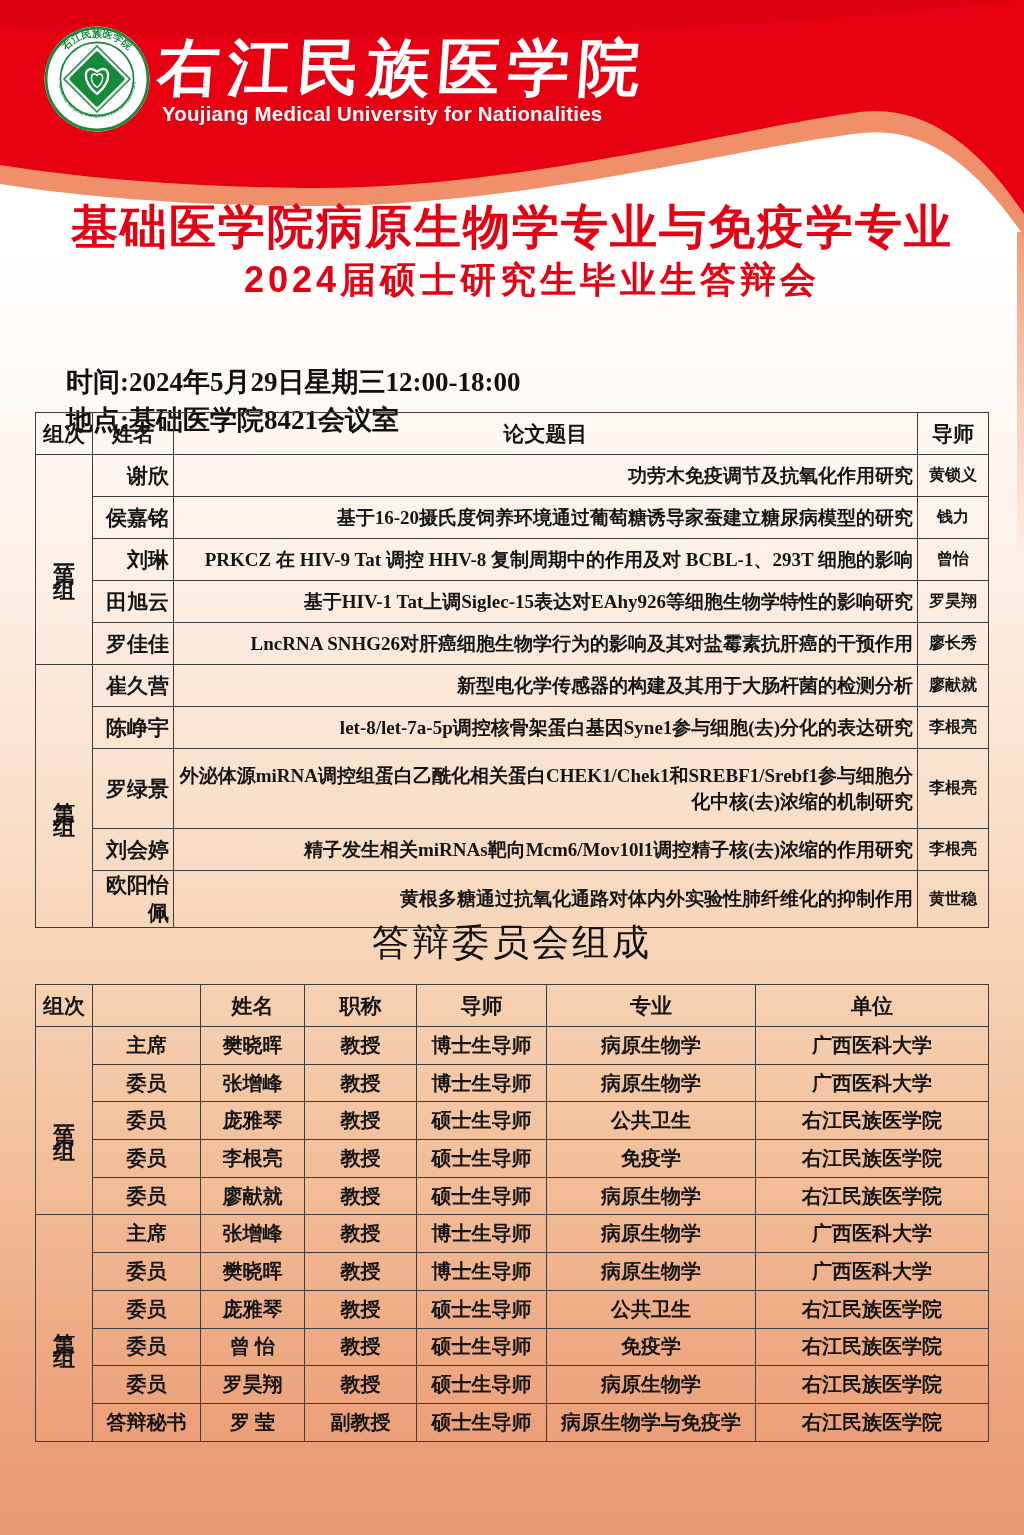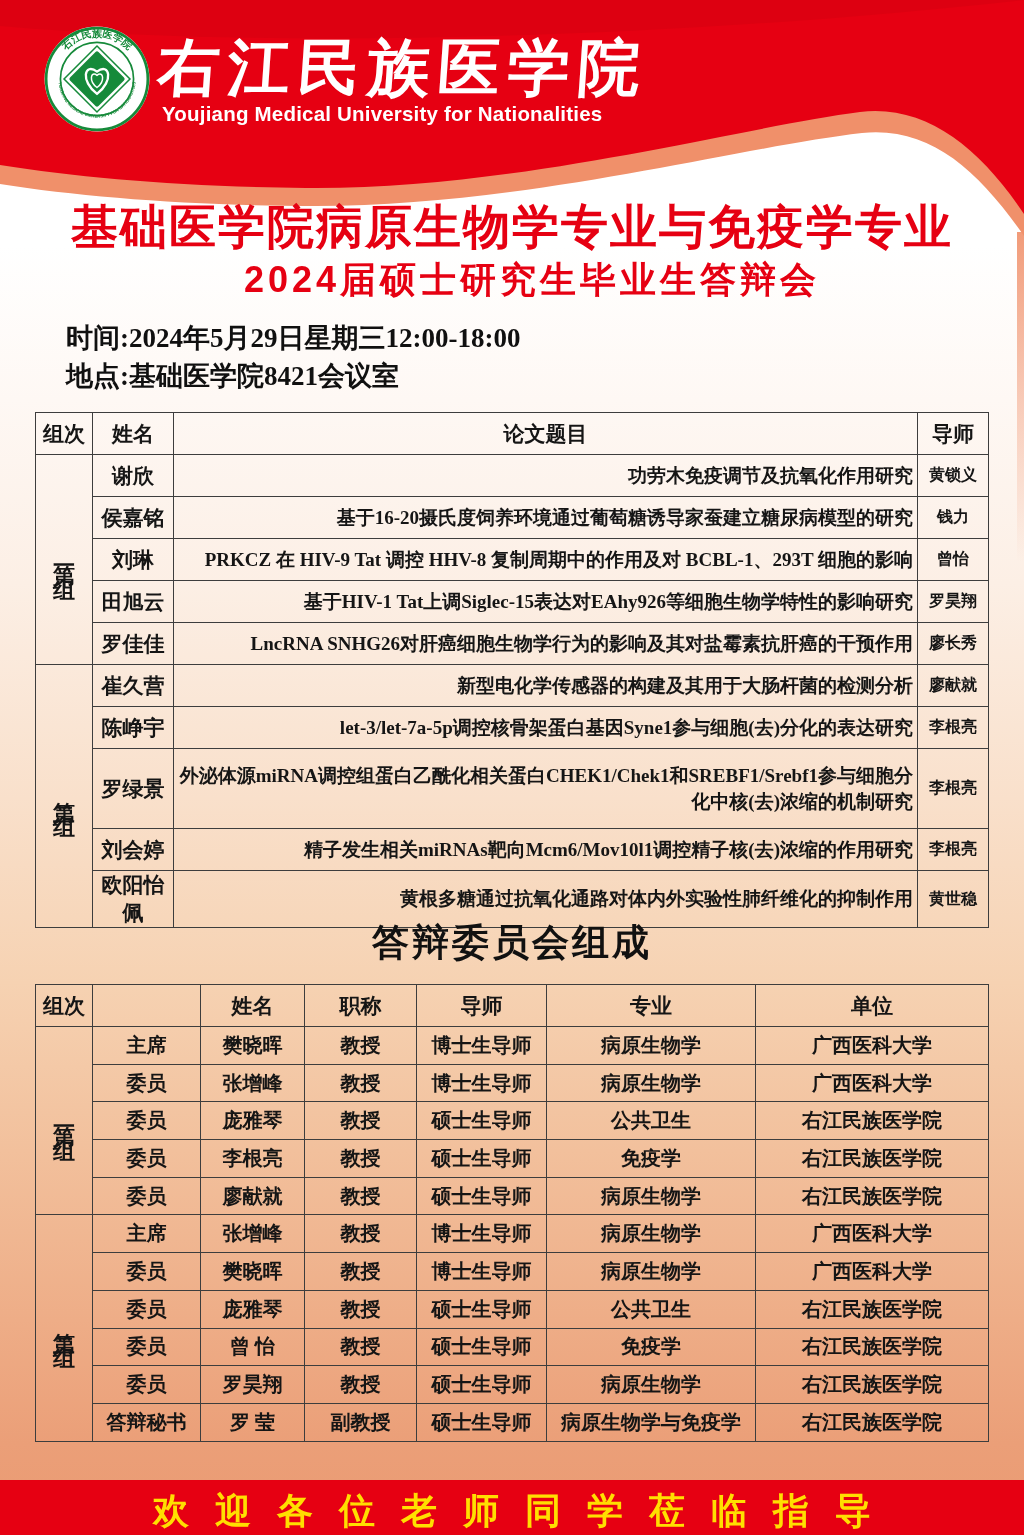--- a/index.html
+++ b/index.html
@@ -19,40 +19,40 @@
   .uni-en{position:absolute;left:162px;top:102px;color:#ffffff;font-size:20.5px;
     font-weight:bold;font-family:"Liberation Sans",sans-serif;letter-spacing:.2px;}
   .edge-tail{position:absolute;right:0;top:232px;width:7px;height:330px;
     background:linear-gradient(180deg,rgba(240,144,106,.9),rgba(240,144,106,0));}
   
   .main-title{position:absolute;left:0;width:1024px;text-align:center;color:#e60012;
     font-family:"Liberation Sans",sans-serif;font-weight:900;white-space:nowrap;}
   .main-title.l1{top:196px;font-size:47px;letter-spacing:2px;}
   .main-title.l2{top:256px;font-size:36px;letter-spacing:4px;margin-left:20px;}
   
-  .info{position:absolute;left:66px;color:#101010;font-weight:bold;font-size:27px;white-space:nowrap;}
+  .info{position:absolute;left:66px;color:#101010;font-weight:bold;font-size:27px;white-space:nowrap;margin-top:44px;}
   .info.time{top:320px;}
   .info.place{top:358px;font-family:Liberation Serif, serif;}
   
   table{border-collapse:collapse;table-layout:fixed;width:953px;color:#151515;padding-left:8px;}
   td,th{border:1.4px solid #3d3d3d;text-align:center;vertical-align:middle;
     padding:0 4px;overflow:hidden;}
   th{font-size:21px;font-weight:bold;}
   .tbl1{position:absolute;left:35px;top:412px;}
   .tbl1 thead tr{height:42px;}
   .tbl1 tbody tr{height:42px;}
   .tbl1 tbody tr.tall{height:80px;}
-  .tbl1 .c-student{font-size:21px;font-weight:bold;}
+  .tbl1 .c-student{font-size:21px;font-weight:bold;text-align:right;}
   .tbl1 .c-thesis{font-size:19px;font-weight:bold;text-align:right;}
   .tbl1 .c-advisor{font-size:16px;font-weight:bold;}
   .grp{font-weight:bold;}
   .vert{writing-mode:vertical-lr;text-orientation:upright;font-size:22px;
     font-weight:bold;letter-spacing:7px;display:inline-block;}
   .sec-title{position:absolute;left:0;top:918px;width:1024px;text-align:center;
-    color:#111;font-family:"Liberation Sans",sans-serif;font-weight:700;
+    color:#111;font-family:"Liberation Sans",sans-serif;font-weight:400;
     font-size:37px;letter-spacing:3px;}
   .tbl2{position:absolute;left:35px;top:984px;}
   .tbl2 thead tr{height:42px;}
   .tbl2 tbody tr{height:37.7px;}
   .tbl2 td{font-size:20px;font-weight:bold;}
   
   .footer{position:absolute;left:0;top:1480px;width:1024px;height:55px;background:#e60012;}
   .footer .txt{position:absolute;left:0;top:7px;width:1024px;text-align:center;
     color:#ffdf00;font-size:36px;font-weight:bold;letter-spacing:26px;
     padding-left:26px;box-sizing:border-box;white-space:nowrap;}
@@ -145,21 +145,21 @@
         <td class="c-advisor">廖长秀</td>
       </tr>
       <tr>
         <td class="grp" rowspan="5"><span class="vert">第二组</span></td>
         <td class="c-student">崔久营</td>
         <td class="c-thesis">新型电化学传感器的构建及其用于大肠杆菌的检测分析</td>
         <td class="c-advisor">廖献就</td>
       </tr>
       <tr>
         <td class="c-student">陈峥宇</td>
-        <td class="c-thesis">let-3/let-7a-5p调控核骨架蛋白基因Syne1参与细胞(去)分化的表达研究</td>
+        <td class="c-thesis">let-8/let-7a-5p调控核骨架蛋白基因Syne1参与细胞(去)分化的表达研究</td>
         <td class="c-advisor">李根亮</td>
       </tr>
       <tr class="tall">
         <td class="c-student">罗绿景</td>
         <td class="c-thesis">外泌体源miRNA调控组蛋白乙酰化相关蛋白CHEK1/Chek1和SREBF1/Srebf1参与细胞分化中核(去)浓缩的机制研究</td>
         <td class="c-advisor">李根亮</td>
       </tr>
       <tr>
         <td class="c-student">刘会婷</td>
         <td class="c-thesis">精子发生相关miRNAs靶向Mcm6/Mov10l1调控精子核(去)浓缩的作用研究</td>
@@ -283,17 +283,14 @@
         <td>答辩秘书</td>
         <td>罗 莹</td>
         <td>副教授</td>
         <td>硕士生导师</td>
         <td>病原生物学与免疫学</td>
         <td>右江民族医学院</td>
       </tr>
     </tbody>
   </table>
 
-  <div class="footer">
-    <div class="txt">欢迎各位老师同学莅临指导</div>
-  </div>
 
 </div>
 
 </body></html>

